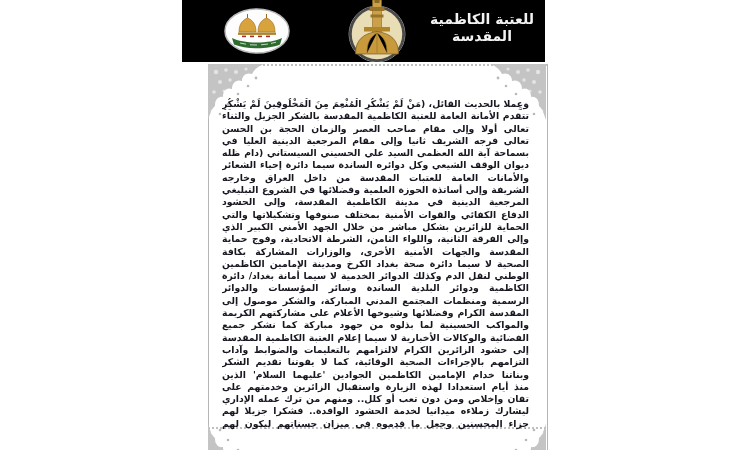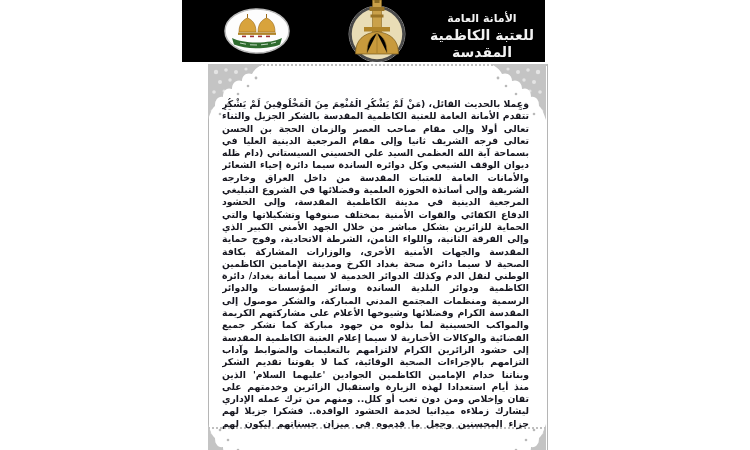--- a/index.html
+++ b/index.html
@@ -67,21 +67,20 @@
       <rect x="18" y="27" width="26" height="4.5" fill="#b08428"></rect>
       <path d="M9.5 54 C9.5 40 17 33.5 31 31.5 C45 33.5 52.5 40 52.5 54 Z" fill="#c89a3c" stroke="#7a5a1a" stroke-width="0.7"></path>
       <g stroke="#9a7426" stroke-width="0.7">
         <path d="M21 53 C21 43 24 37 31 33"></path>
           <path d="M41 53 C41 43 38 37 31 33"></path>
         <line x1="31" y1="33" x2="31" y2="53"></line>
       </g>
     </svg>
 
     <div class="org-title">
-      <div class="l1">الأمانة العامة</div>
       <div class="l2">للعتبة الكاظمية المقدسة</div>
     </div>
   </div>
 
   <div class="doc-frame"></div>
   <div class="bottom-dots"></div>
 
   <svg class="corner tl" viewBox="0 0 58 58">
     <path fill="#c4c4c4" d="M0 0 H56 C50 2 46 6 44 10 C38 8 34 12 34 17 C28 15 24 19 24 25 C18 23 15 27 15 33 C10 32 7 36 7 42 C4 44 2 50 0 56 Z"></path>
     <g fill="#ffffff" opacity="0.55">

